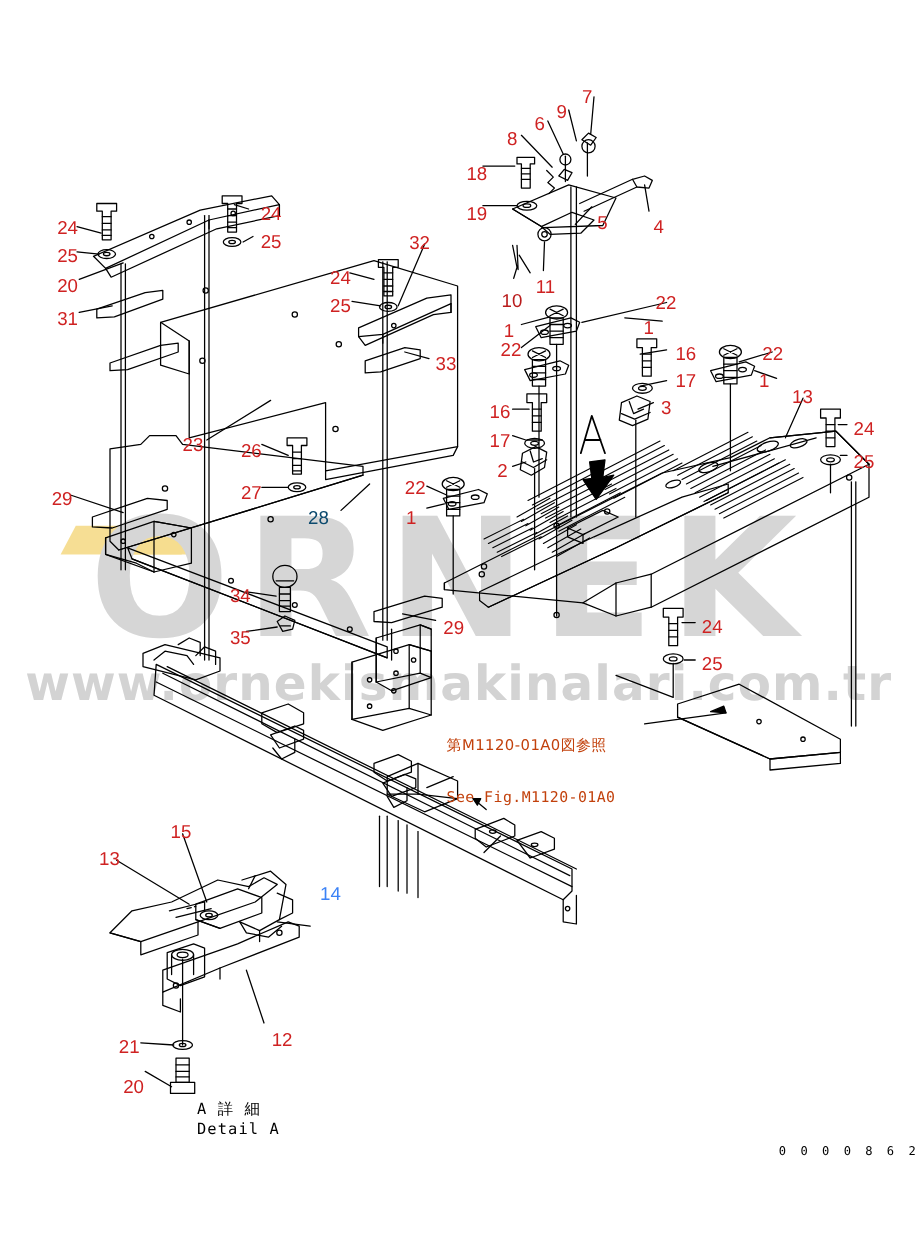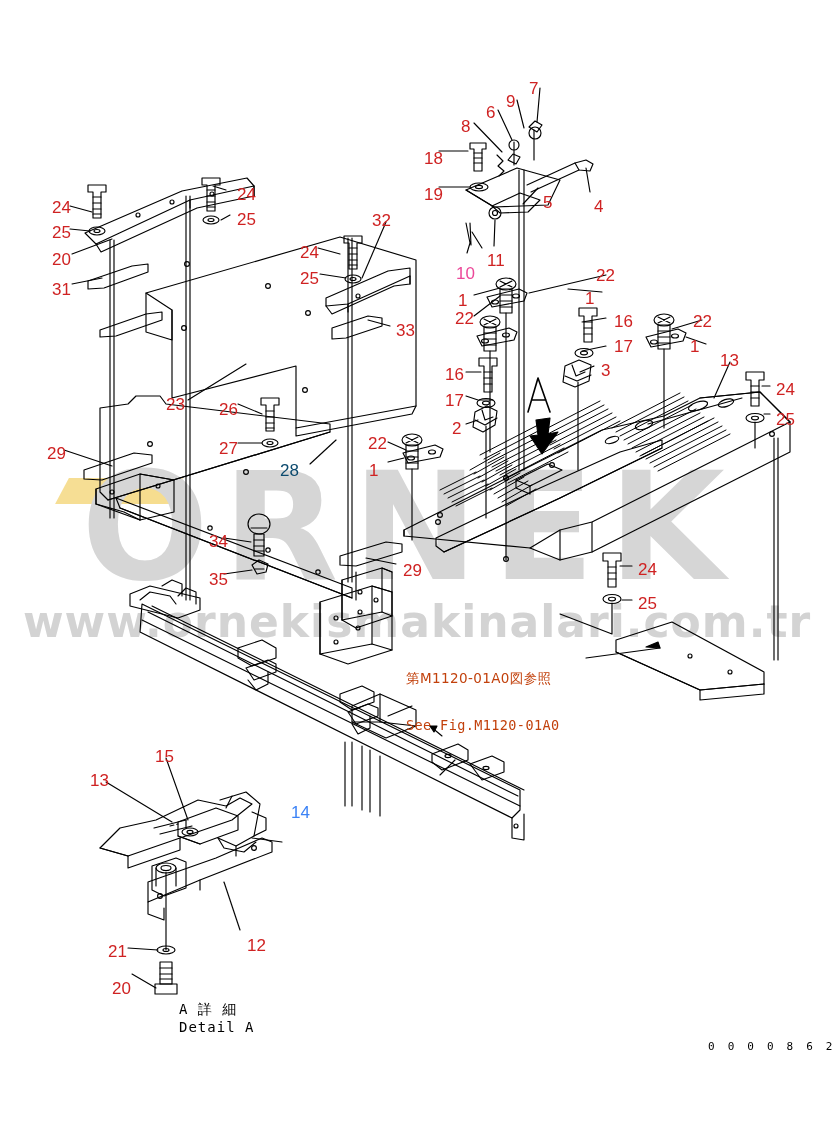--- a/index.html
+++ b/index.html
@@ -484,21 +484,21 @@
       <div class="lbl" style="left: 690px; top: 338px; color: rgb(207, 34, 34);">1</div>
       <div class="lbl" style="left: 369px; top: 462px; color: rgb(207, 34, 34);">1</div>
       <div class="lbl" style="left: 452px; top: 420px; color: rgb(207, 34, 34);">2</div>
       <div class="lbl" style="left: 601px; top: 362px; color: rgb(207, 34, 34);">3</div>
       <div class="lbl" style="left: 594px; top: 198px; color: rgb(207, 34, 34);">4</div>
       <div class="lbl" style="left: 543px; top: 194px; color: rgb(207, 34, 34);">5</div>
       <div class="lbl" style="left: 486px; top: 104px; color: rgb(207, 34, 34);">6</div>
       <div class="lbl" style="left: 529px; top: 80px; color: rgb(207, 34, 34);">7</div>
       <div class="lbl" style="left: 461px; top: 118px; color: rgb(207, 34, 34);">8</div>
       <div class="lbl" style="left: 506px; top: 93px; color: rgb(207, 34, 34);">9</div>
-      <div class="lbl" style="left: 456px; top: 265px; color: #ec4899;">10</div>
+      <div class="lbl" style="left: 456px; top: 265px; color: #b91c1c;">10</div>
       <div class="lbl" style="left: 487px; top: 252px; color: rgb(207, 34, 34);">11</div>
       <div class="lbl" style="left: 247px; top: 937px; color: rgb(207, 34, 34);">12</div>
       <div class="lbl" style="left: 720px; top: 352px; color: rgb(207, 34, 34);">13</div>
       <div class="lbl" style="left: 90px; top: 772px; color: rgb(207, 34, 34);">13</div>
       <div class="lbl" style="left: 291px; top: 804px; color: #3b82f6;">14</div>
       <div class="lbl" style="left: 155px; top: 748px; color: rgb(207, 34, 34);">15</div>
       <div class="lbl" style="left: 445px; top: 366px; color: rgb(207, 34, 34);">16</div>
       <div class="lbl" style="left: 614px; top: 313px; color: rgb(207, 34, 34);">16</div>
       <div class="lbl" style="left: 445px; top: 392px; color: rgb(207, 34, 34);">17</div>
       <div class="lbl" style="left: 614px; top: 338px; color: rgb(207, 34, 34);">17</div>

